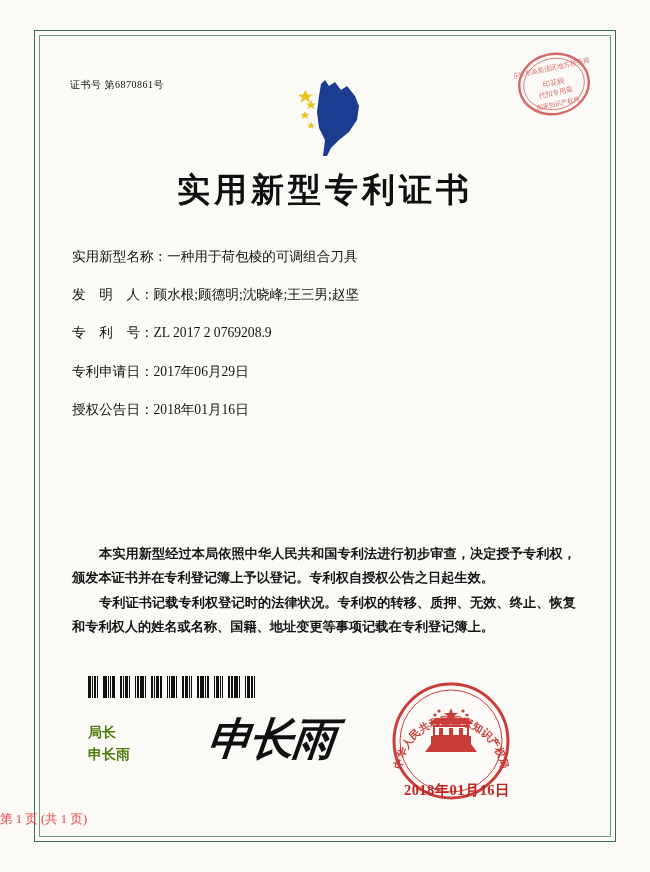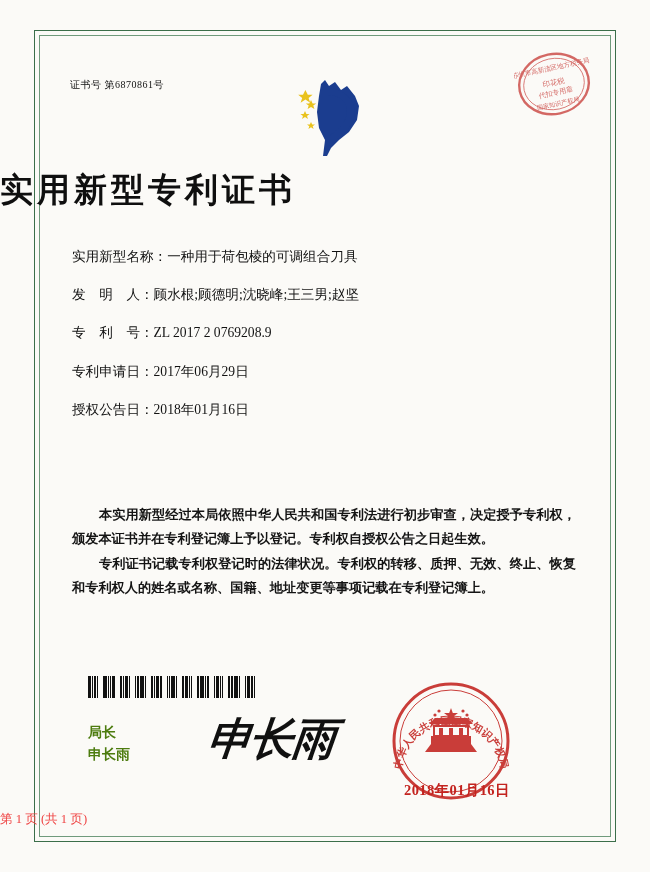--- a/index.html
+++ b/index.html
@@ -52,20 +52,21 @@
   .logo {
     position: absolute;
     left: 285px; top: 78px;
     width: 96px; height: 82px;
   }
 
   
   .title {
     position: absolute;
     left: 0; right: 0; top: 168px;
+    text-align: center;
     font-size: 33px;
     font-weight: bold;
     letter-spacing: 4px;
     color: #0f0f0f;
     font-family: "Liberation Serif", serif;
   }
 
   
   .fields {
     position: absolute;
@@ -78,21 +79,21 @@
     line-height: 1.3;
     white-space: nowrap;
     color: #111;
   }
   .field .lbl { font-weight: normal; }
   .field .val { font-weight: normal; }
 
   
   .body-text {
     position: absolute;
-    left: 72px; top: 503px;
+    left: 72px; top: 542px;
     width: 504px;
     font-size: 13.2px;
     line-height: 1.82;
     text-align: justify;
     font-weight: bold;
     color: #141414;
   }
   .body-text p { margin: 0 0 1px 0; text-indent: 27px; }
 
   

